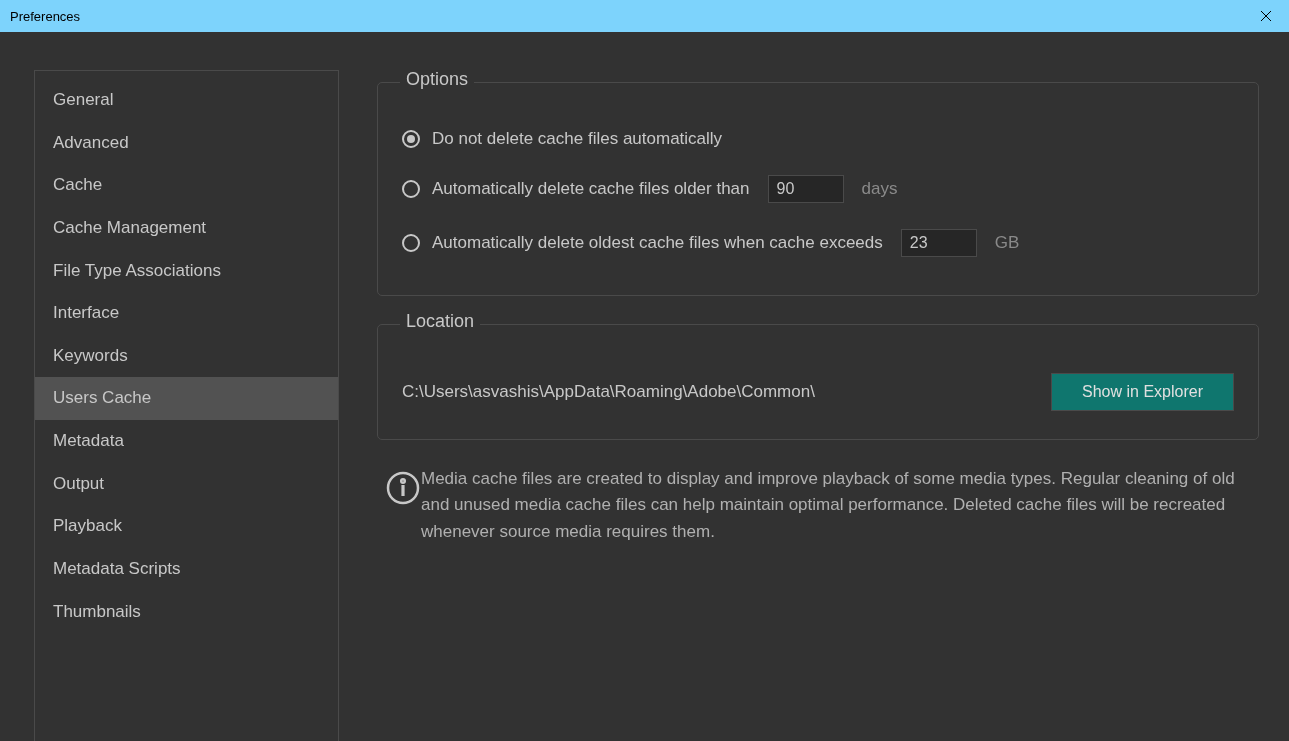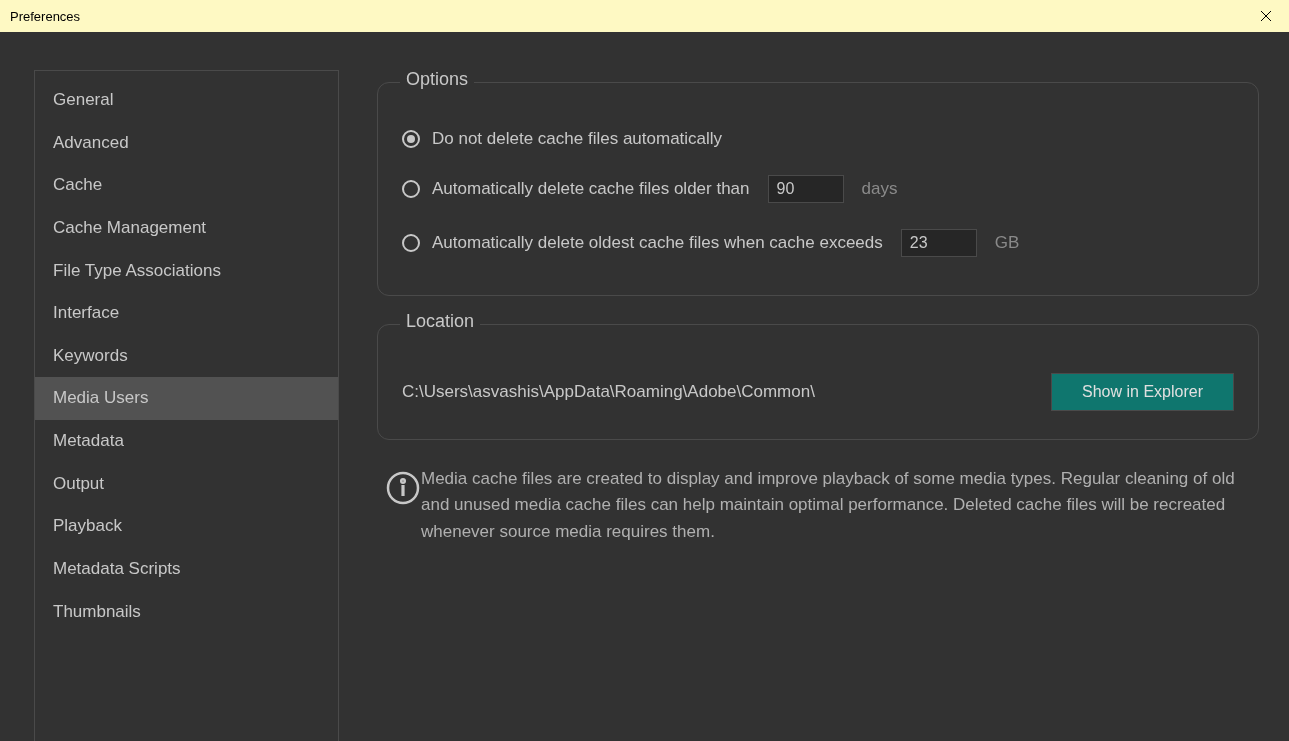--- a/index.html
+++ b/index.html
@@ -9,21 +9,21 @@
     font-family: "Segoe UI", Arial, sans-serif;
   }
   body {
     width: 1289px;
     height: 741px;
     background: #ffffff;
     overflow: hidden;
   }
   .titlebar {
     height: 32px;
-    background: #fef9c3;
+    background: #7dd3fc;
     display: flex;
     align-items: center;
     justify-content: space-between;
     padding: 0 0 0 10px;
   }
   .titlebar-title {
     font-size: 13px;
     color: #000;
   }
   .titlebar-close {
@@ -62,21 +62,21 @@
   }
   .sidebar-item.selected {
     background: #525252;
   }
   .main {
     flex: 1;
     padding: 0 30px 0 38px;
   }
   .fieldset {
     border: 1px solid #4a4a4a;
-    border-radius: 12px;
+    border-radius: 5px;
     position: relative;
     padding: 46px 24px 24px 24px;
     margin-top: 50px;
   }
   .fieldset + .fieldset {
     margin-top: 28px;
   }
   .fieldset-legend {
     position: absolute;
     top: -14px;
@@ -187,21 +187,21 @@
 <div class="content">
 
   <div class="sidebar" id="sidebar-container">
       <div class="sidebar-item"><span>General</span></div>
       <div class="sidebar-item"><span>Advanced</span></div>
       <div class="sidebar-item"><span>Cache</span></div>
       <div class="sidebar-item"><span>Cache Management</span></div>
       <div class="sidebar-item"><span>File Type Associations</span></div>
       <div class="sidebar-item"><span>Interface</span></div>
       <div class="sidebar-item"><span>Keywords</span></div>
-      <div class="sidebar-item selected"><span>Media Users</span></div>
+      <div class="sidebar-item selected"><span>Users Cache</span></div>
       <div class="sidebar-item"><span>Metadata</span></div>
       <div class="sidebar-item"><span>Output</span></div>
       <div class="sidebar-item"><span>Playback</span></div>
       <div class="sidebar-item"><span>Metadata Scripts</span></div>
       <div class="sidebar-item"><span>Thumbnails</span></div>
     </div>
 
   <div class="main">
 
     <div class="fieldset">

